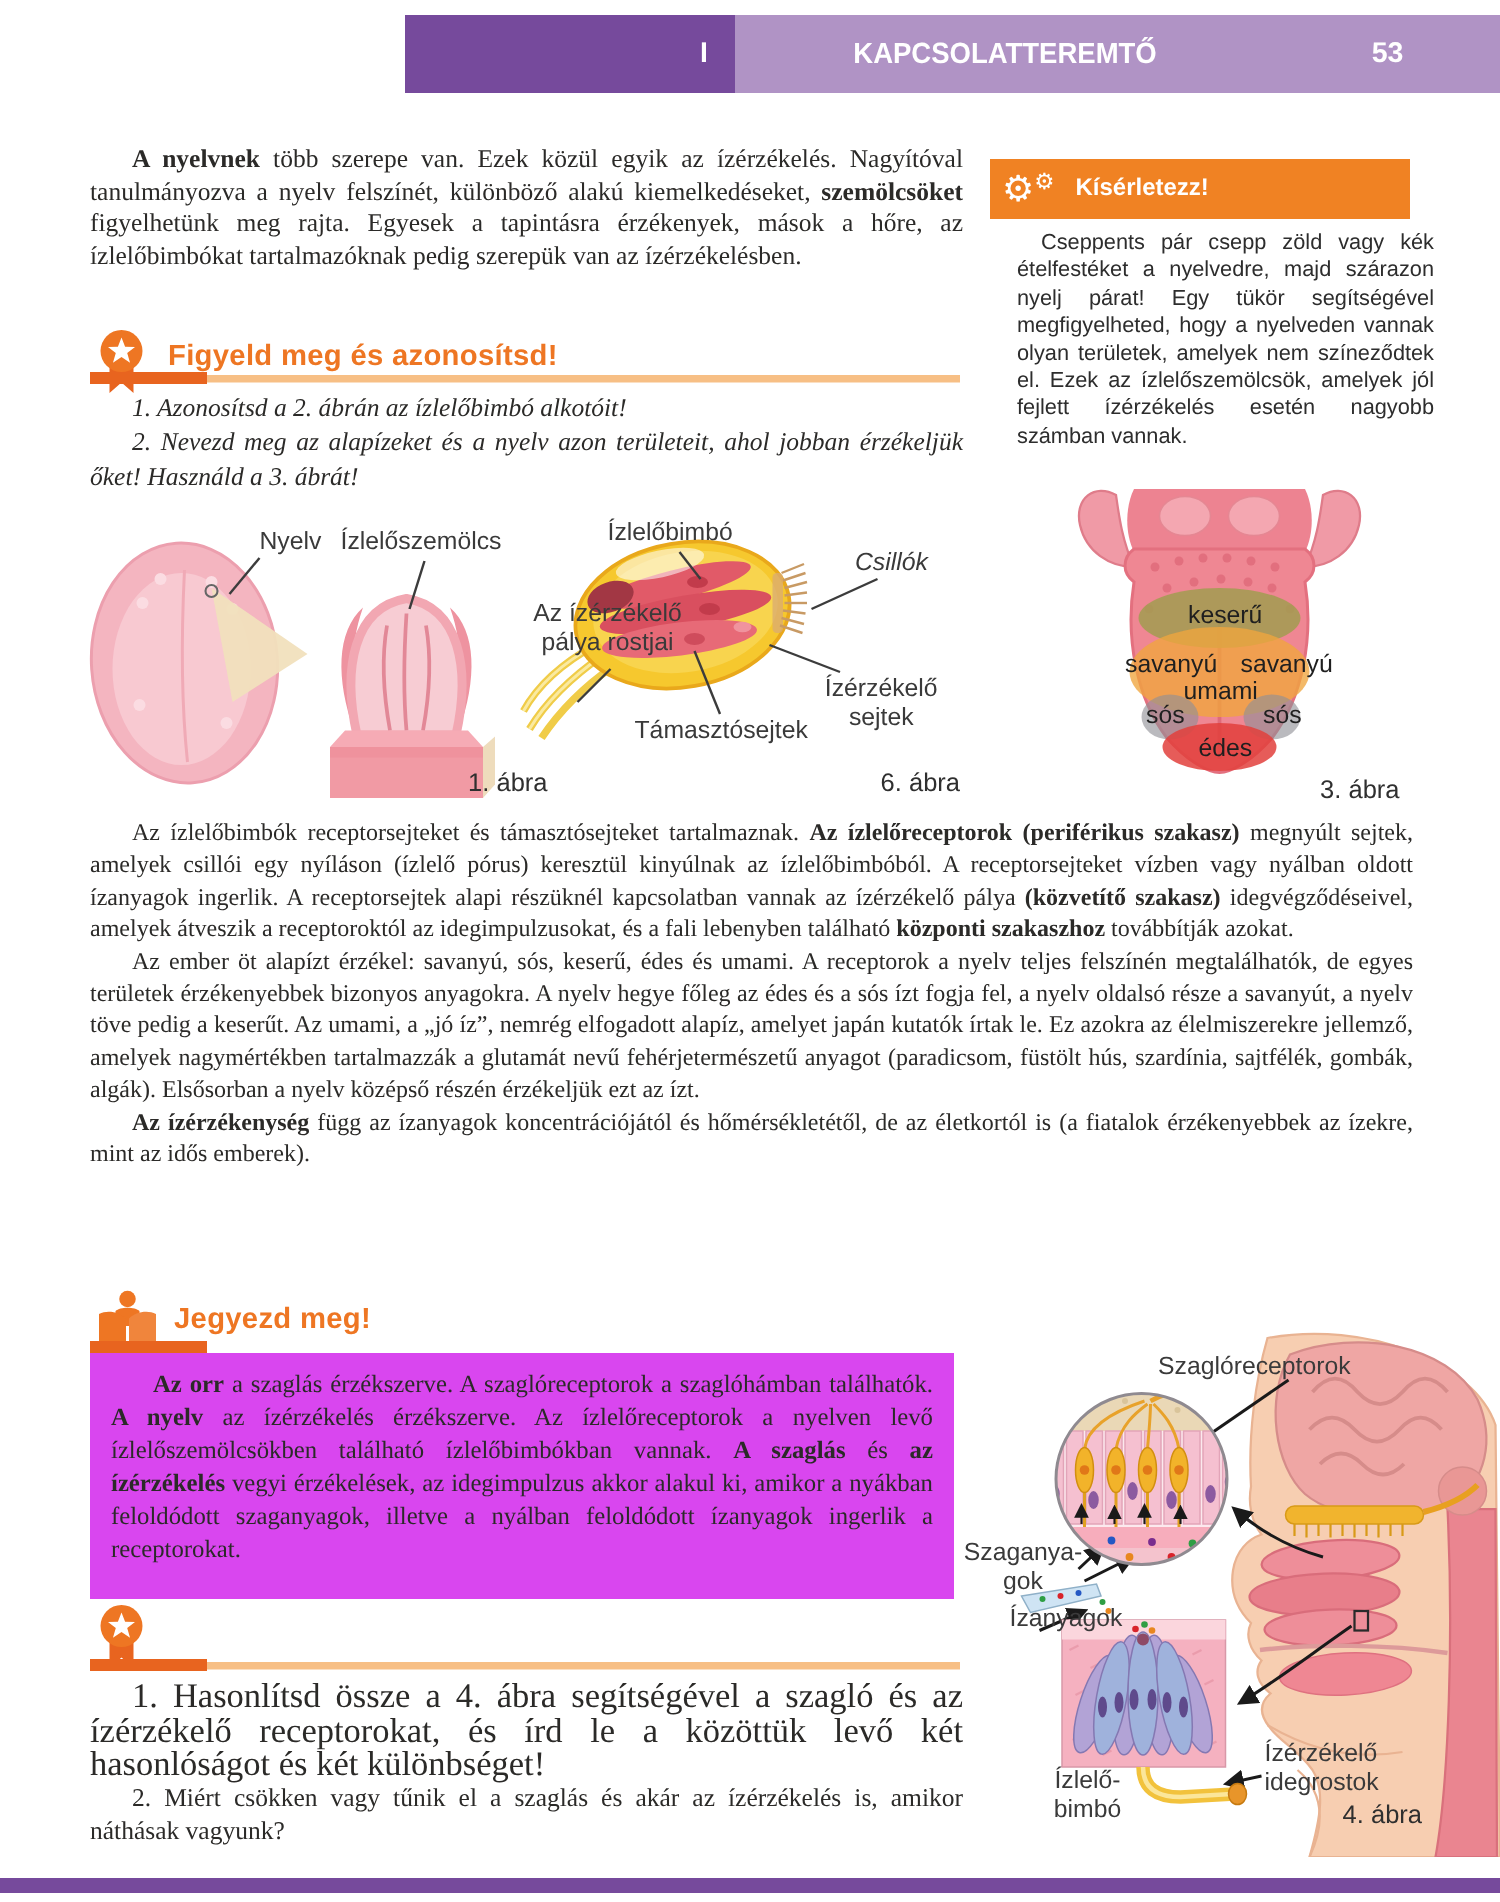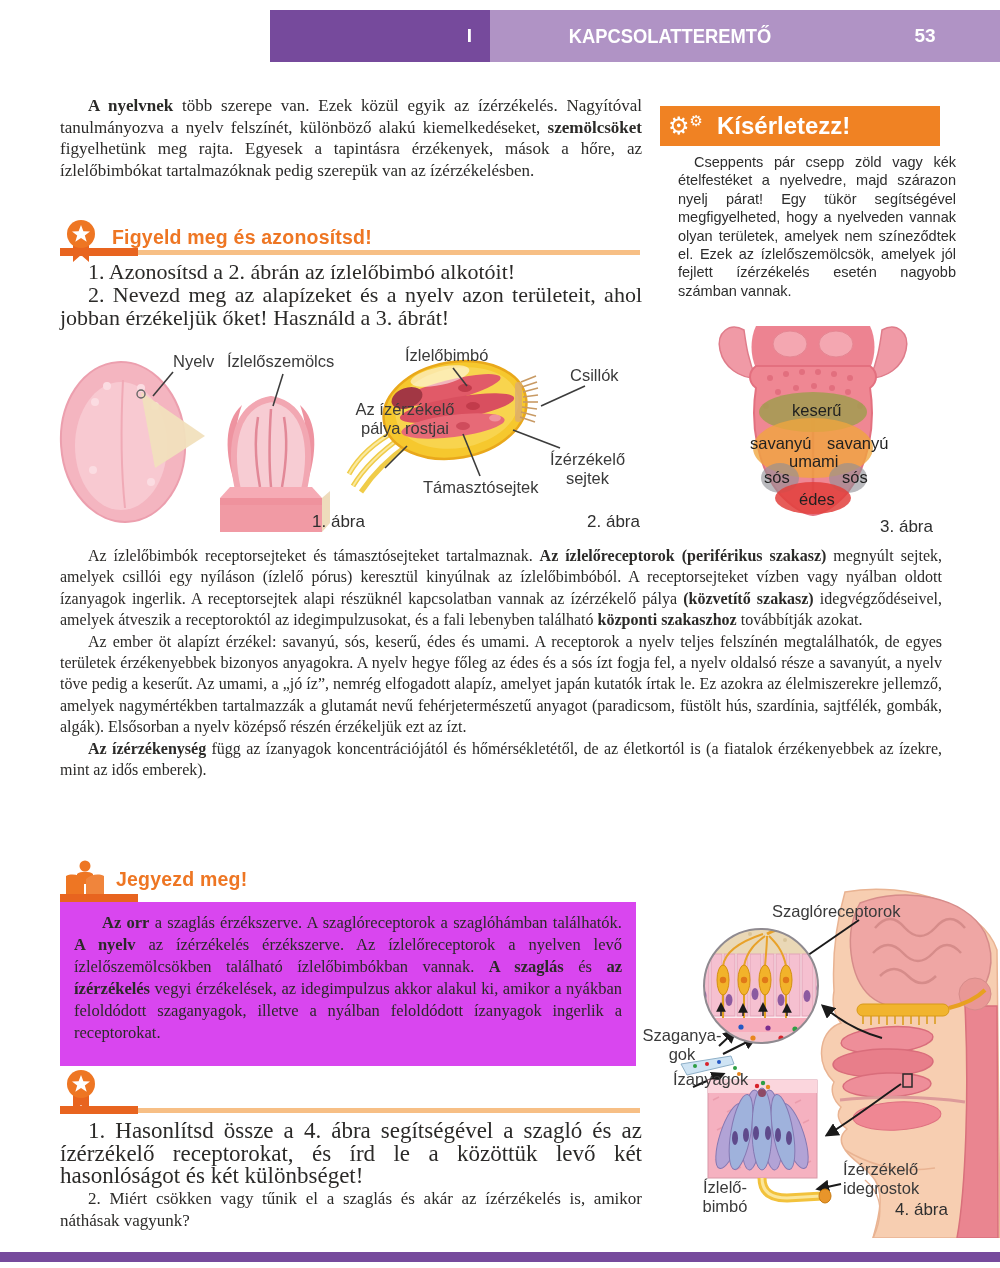--- a/index.html
+++ b/index.html
@@ -8,29 +8,29 @@
   .abs{position:absolute;}
   p{margin:0;}
   
   .hdr-dark{background:#764a9c;}
   .hdr-light{background:#b093c5;}
   .hdr-txt{font-family:"Liberation Sans","DejaVu Sans",sans-serif;font-weight:bold;color:#fff;}
   
   .flow{text-align:justify;}
   .serifp{font-size:16px;line-height:21.4px;text-indent:28px;}
   .bld{font-weight:bold;}
-  .tasks p{font-size:22px;line-height:23px;text-indent:28px;text-align:justify;}
+  .tasks p{font-style:italic;font-size:17px;line-height:23px;text-indent:28px;text-align:justify;}
   
   .sec-label{font-family:"Liberation Sans","DejaVu Sans",sans-serif;font-weight:bold;
              font-size:19.5px;color:#ee7623;letter-spacing:.2px;white-space:nowrap;}
   .bar-d{background:#e8641f;}
   .bar-l{background:#f7bf85;}
   
   .kbox-head{background:#f08223;display:flex;align-items:center;}
-  .kbox-title{font-family:"Liberation Sans","DejaVu Sans",sans-serif;font-weight:bold;font-size:24px;color:#fff;}
+  .kbox-title{font-family:"Liberation Sans","DejaVu Sans",sans-serif;font-weight:bold;font-size:16px;color:#fff;}
   .gears{font-family:"DejaVu Sans",sans-serif;color:#fff;line-height:1;}
   .kbody{font-family:"Liberation Sans","DejaVu Sans",sans-serif;font-size:14.5px;line-height:18.4px;
          text-align:justify;color:#2d2d2d;text-indent:16px;}
   
   .peach{background:#d946ef;}
   .boxtext{font-size:16.5px;line-height:22px;text-align:justify;text-indent:28px;padding:10px 14px 0 14px;}
   
   .figlabel{font-family:"Liberation Sans","DejaVu Sans",sans-serif;font-size:16.5px;color:#3a3a3a;
             line-height:19px;white-space:pre-line;}
   .figcap{font-family:"Liberation Sans","DejaVu Sans",sans-serif;font-size:17px;color:#2f2f2f;text-align:right;}
@@ -140,28 +140,28 @@
       </g>
       <g stroke="#3c3c3c" stroke-width="1.6">
         <line x1="108" y1="30" x2="122" y2="48"></line>
         <line x1="240" y1="48" x2="196" y2="68"></line>
         <line x1="62" y1="108" x2="40" y2="130"></line>
         <line x1="135" y1="138" x2="118" y2="96"></line>
         <line x1="215" y1="110" x2="168" y2="92"></line>
       </g>
     </svg>
     <span class="abs figlabel" style="left:60px;top:8px;">Ízlelőbimbó</span>
-    <span class="abs figlabel" style="left:225px;top:28px;">Csillók</span>
+    <span class="abs figlabel" style="left:225px;top:28px;font-style:italic;">Csillók</span>
     <span class="abs figlabel ctr" style="left:0px;top:62px;width:120px;">Az ízérzékelő
 pálya rostjai</span>
     <span class="abs figlabel" style="left:78px;top:140px;">Támasztósejtek</span>
     <span class="abs figlabel ctr" style="left:195px;top:112px;width:95px;">Ízérzékelő
 sejtek</span>
   </div>
-  <span class="abs figcap" style="left:575px;top:512px;width:65px;">2. ábra</span>
+  <span class="abs figcap" style="left:575px;top:512px;width:65px;">6. ábra</span>
 
   <div class="abs" style="left:700px;top:316px;width:290px;height:200px;">
     <svg width="290" height="200" viewBox="0 0 290 200">
       <path d="M44,14 C30,6 16,16 20,34 C24,52 40,62 56,62 C48,44 46,28 44,14 Z" fill="#f09aa6" stroke="#df7c8a" stroke-width="1.5"></path>
       <path d="M182,14 C196,6 210,16 206,34 C202,52 186,62 170,62 C178,44 180,28 182,14 Z" fill="#f09aa6" stroke="#df7c8a" stroke-width="1.5"></path>
       <path d="M56,10 L170,10 C176,22 176,40 170,52 L56,52 C50,40 50,22 56,10 Z" fill="#ed8391"></path>
       <ellipse cx="90" cy="28" rx="17" ry="13" fill="#f4a7b1" stroke="#e58793"></ellipse>
       <ellipse cx="136" cy="28" rx="17" ry="13" fill="#f4a7b1" stroke="#e58793"></ellipse>
       <path d="M56,50 C48,56 48,66 56,72 C50,110 58,150 78,176 C92,192 106,199 113,199 C120,199 134,192 148,176 C168,150 176,110 170,72 C178,66 178,56 170,50 Z" fill="#ef8793" stroke="#e3707f" stroke-width="2"></path>
       <g fill="#e26f7e">

